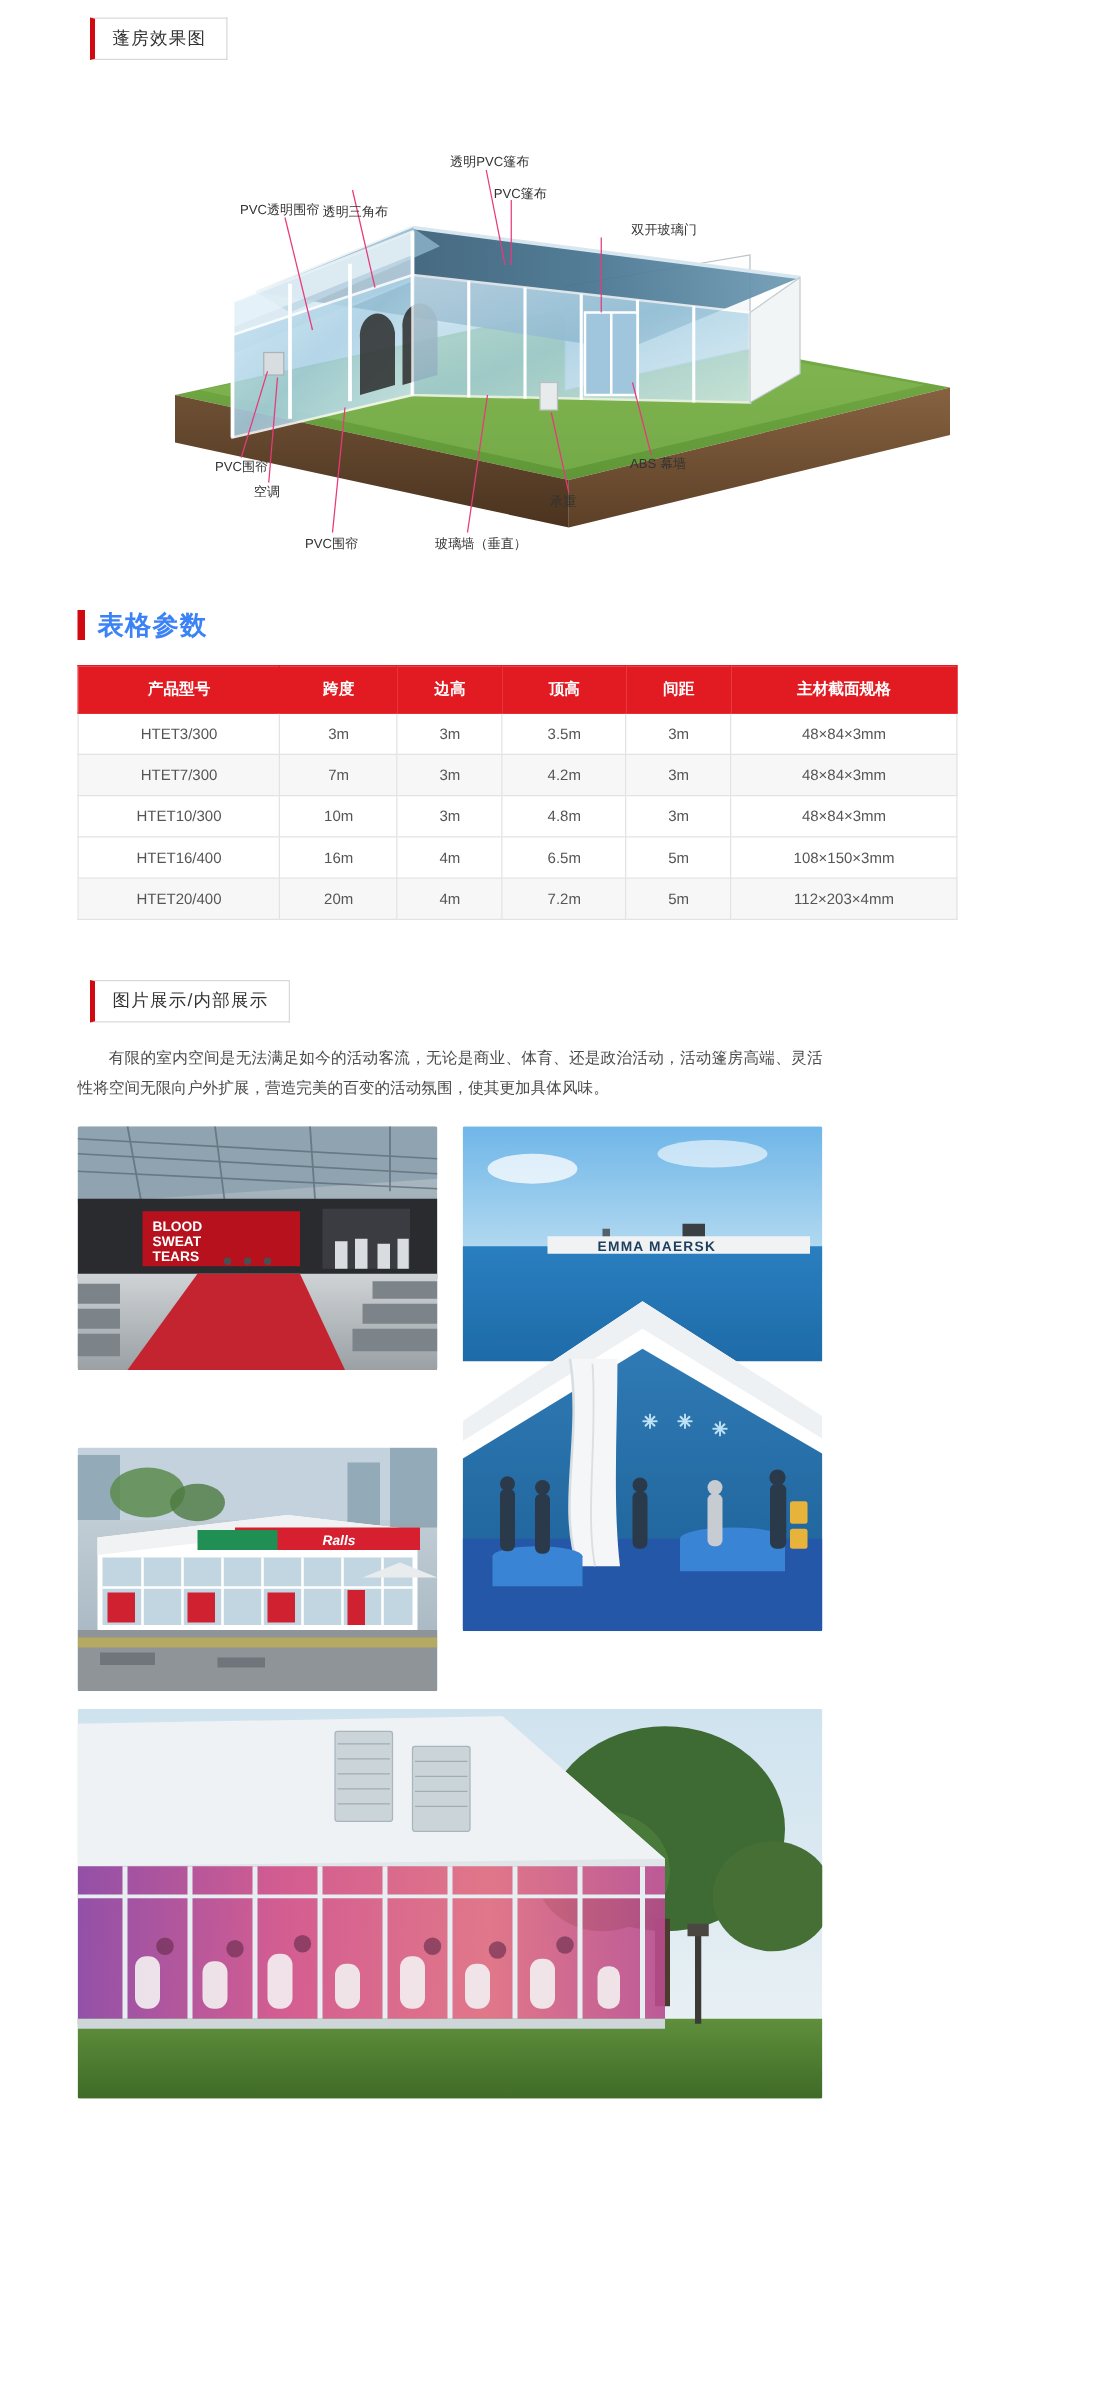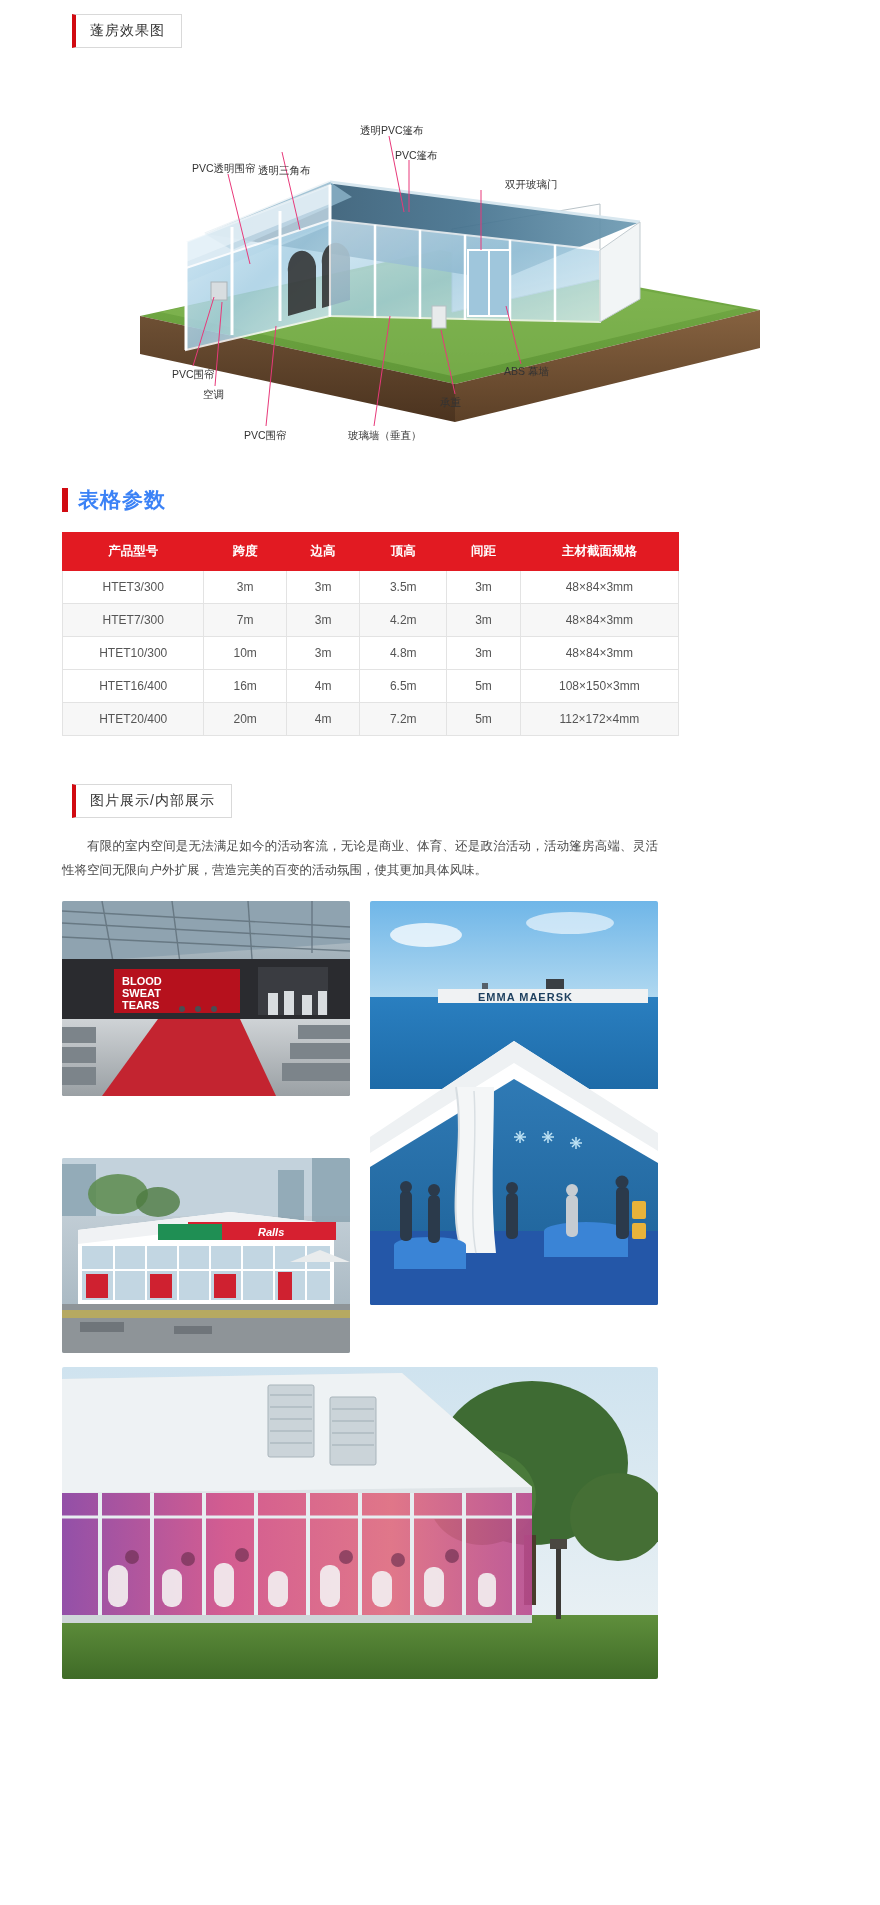--- a/index.html
+++ b/index.html
@@ -56,21 +56,21 @@
     margin-top: 42px;
   }
   .params-title .bar {
     width: 6px; height: 24px; background: #d10a11; display: inline-block;
   }
   .params-title h2 {
     margin: 0; font-size: 21px; color: #3b82f6; font-weight: bold; letter-spacing: 1px;
   }
 
   table.params {
-    width: 617px;
+    width: 704px;
     margin: 18px 0 0 62px;
     border-collapse: collapse;
     font-size: 12px;
     border-radius: 14px;
   }
   table.params th {
     background: #e21a22;
     color: #fff;
     font-weight: bold;
     font-size: 12.5px;
@@ -289,21 +289,21 @@
         <td>6.5m</td>
         <td>5m</td>
         <td>108×150×3mm</td>
       </tr>
       <tr class="even">
         <td>HTET20/400</td>
         <td>20m</td>
         <td>4m</td>
         <td>7.2m</td>
         <td>5m</td>
-        <td>112×172×4mm</td>
+        <td>112×203×4mm</td>
       </tr>
     </tbody>
   </table>
 
   <div class="gallery-head-wrap">
     <div class="sec-head-box">图片展示/内部展示</div>
   </div>
 
   <p class="gallery-desc">有限的室内空间是无法满足如今的活动客流，无论是商业、体育、还是政治活动，活动篷房高端、灵活性将空间无限向户外扩展，营造完美的百变的活动氛围，使其更加具体风味。</p>
 

